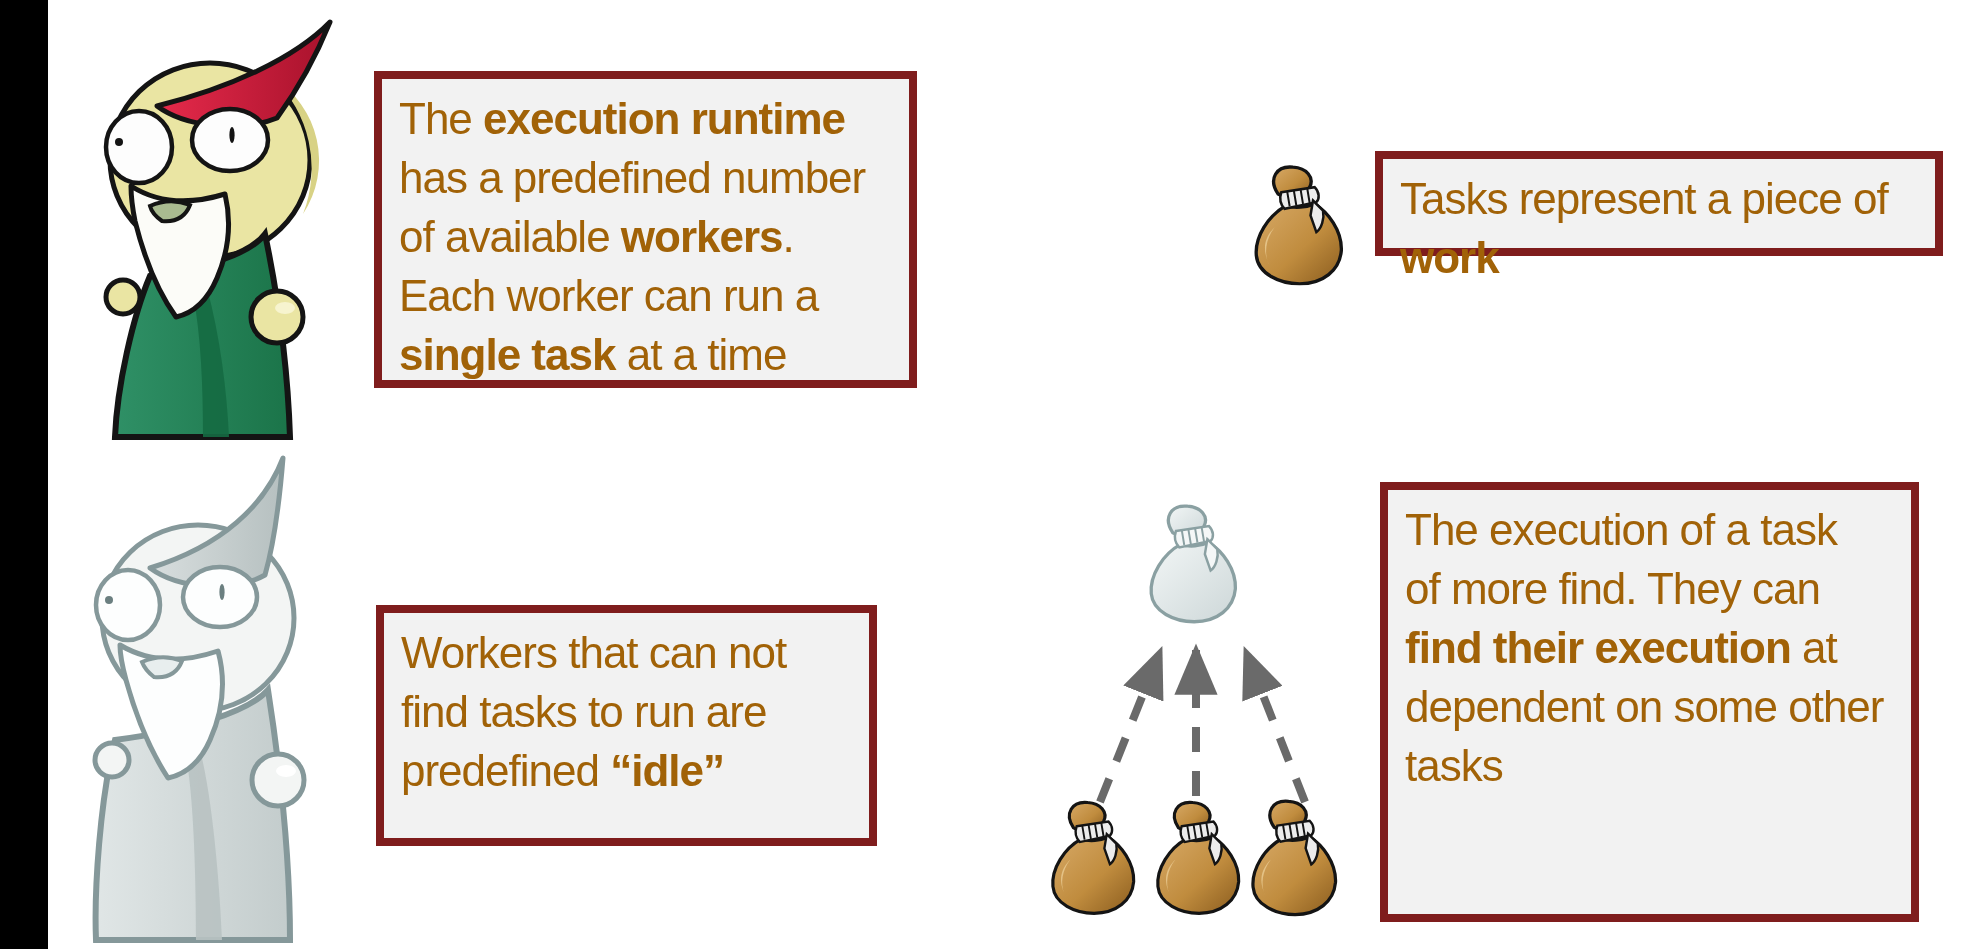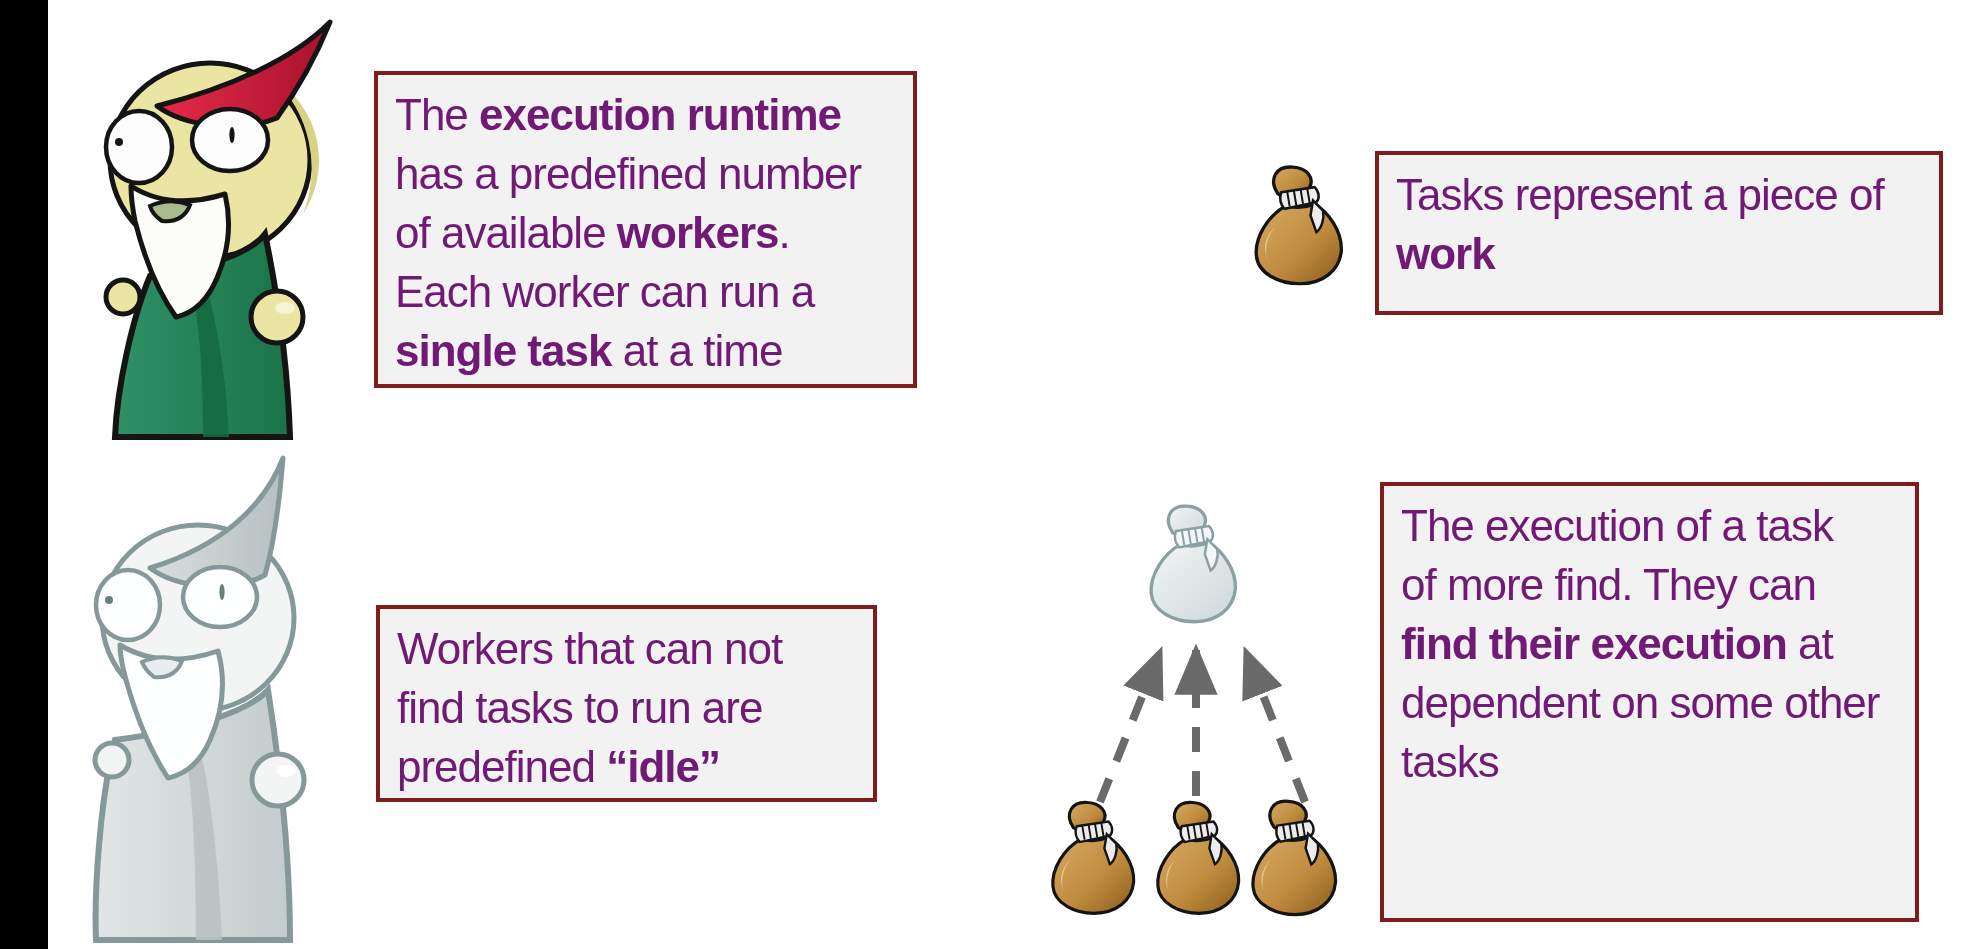--- a/index.html
+++ b/index.html
@@ -3,22 +3,22 @@
 <meta charset="utf-8">
 <style>
   html,body{margin:0;padding:0;background:#fff;}
   .canvas{
     position:relative;width:1983px;height:949px;background:#ffffff;
     overflow:hidden;font-family:"Liberation Sans",sans-serif;
   }
   .sidebar{position:absolute;left:0;top:0;width:48px;height:949px;background:#000;}
   .note{
     position:absolute;box-sizing:border-box;
-    background:#f2f2f2;border:4px solid #7f1d1d;
-    color:#701a75;font-size:44px;line-height:59px;letter-spacing:-1px;
+    background:#f2f2f2;border:8px solid #7f1d1d;
+    color:#a16207;font-size:44px;line-height:59px;letter-spacing:-1px;
     padding:10px 16px 8px 17px;
   }
   .note .line{white-space:pre;}
   .note .b{font-weight:bold;}
   .illus{position:absolute;}
   svg{display:block;}
 </style>
 </head>
 <body>
 
@@ -138,26 +138,26 @@
   </div>
 
   <div class="note" style="left:374px;top:71px;width:543px;height:317px">
       <div class="line"><span>The </span><span class="b">execution runtime</span></div>
       <div class="line"><span>has a predefined number</span></div>
       <div class="line"><span>of available </span><span class="b">workers</span><span>.</span></div>
       <div class="line"><span>Each worker can run a</span></div>
       <div class="line"><span class="b">single task</span><span> at a time</span></div>
     </div>
 
-  <div class="note" style="left:1375px;top:151px;width:568px;height:164px">
+  <div class="note" style="left:1375px;top:151px;width:568px;height:105px">
       <div class="line"><span>Tasks represent a piece of</span></div>
       <div class="line"><span class="b">work</span></div>
     </div>
 
-  <div class="note" style="left:376px;top:605px;width:501px;height:197px">
+  <div class="note" style="left:376px;top:605px;width:501px;height:241px">
       <div class="line"><span>Workers that can not</span></div>
       <div class="line"><span>find tasks to run are</span></div>
       <div class="line"><span>predefined </span><span class="b">“idle”</span></div>
     </div>
 
   <div class="note" style="left:1380px;top:482px;width:539px;height:440px">
       <div class="line"><span>The execution of a task</span></div>
       <div class="line"><span>of more find. They can</span></div>
       <div class="line"><span class="b">find their execution</span><span> at</span></div>
       <div class="line"><span>dependent on some other</span></div>

